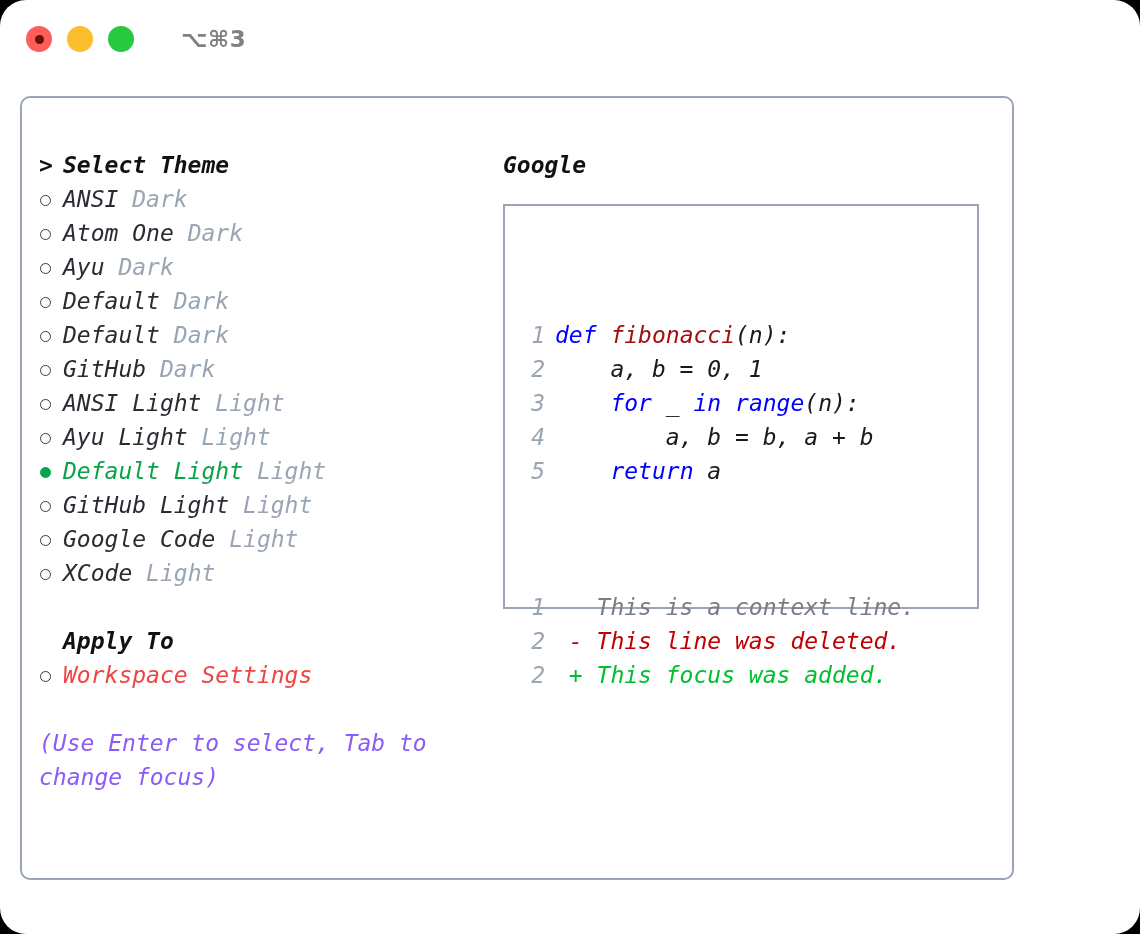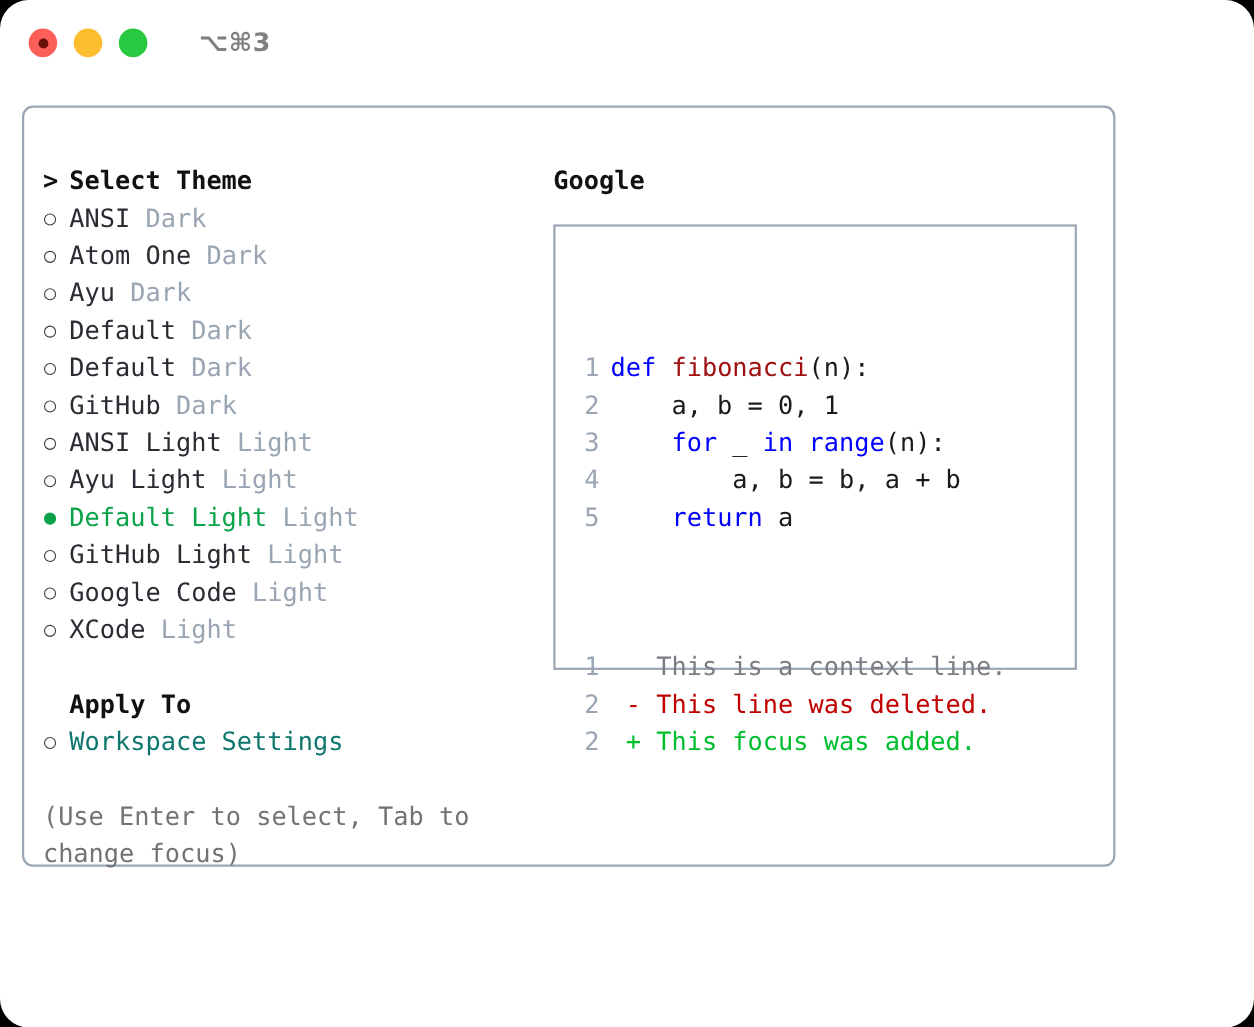--- a/index.html
+++ b/index.html
@@ -67,25 +67,26 @@
     letter-spacing: 0.5px;
     white-space: pre;
   }
 
   
   .panel {
     position: absolute;
     left: 20px;
     top: 96px;
     width: 994px;
-    height: 692px;
+    height: 784px;
     border: 2px solid #9aa5b4;
     border-radius: 10px;
     box-sizing: border-box;
     background: #ffffff;
+    font-style: italic;
   }
 
   .cols {
     position: absolute;
     left: 0; top: 0;
     width: 100%; height: 100%;
   }
 
   
   .left-col {
@@ -141,26 +142,26 @@
   .theme-kind { color: #9aa5b4; }
 
   .spacer { height: 34px; }
 
   .apply-header {
     font-weight: bold;
     color: #111111;
     padding-left: 24px;
   }
 
-  .opt-label { color: #0f766e; }
+  .opt-label { color: #ef4444; }
   .opt-label.selected { color: #0aa34a; }
 
   .hint {
     margin-top: 34px;
-    color: #737373;
+    color: #8b5cf6;
     font-family: "DejaVu Sans Mono", "Liberation Mono", monospace;
     font-size: 23px;
     line-height: 34px;
     width: 400px;
     white-space: pre-wrap;
   }
 
   
   .right-col {
     position: absolute;

